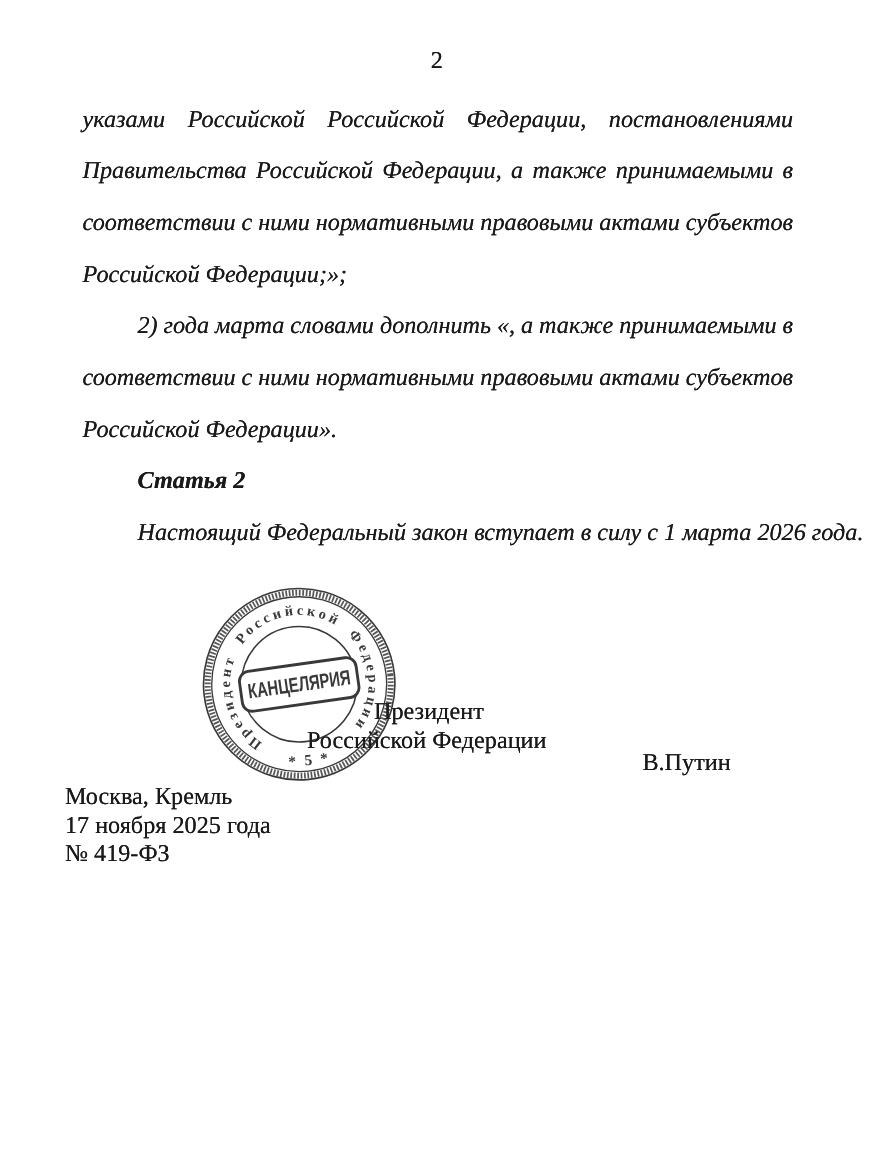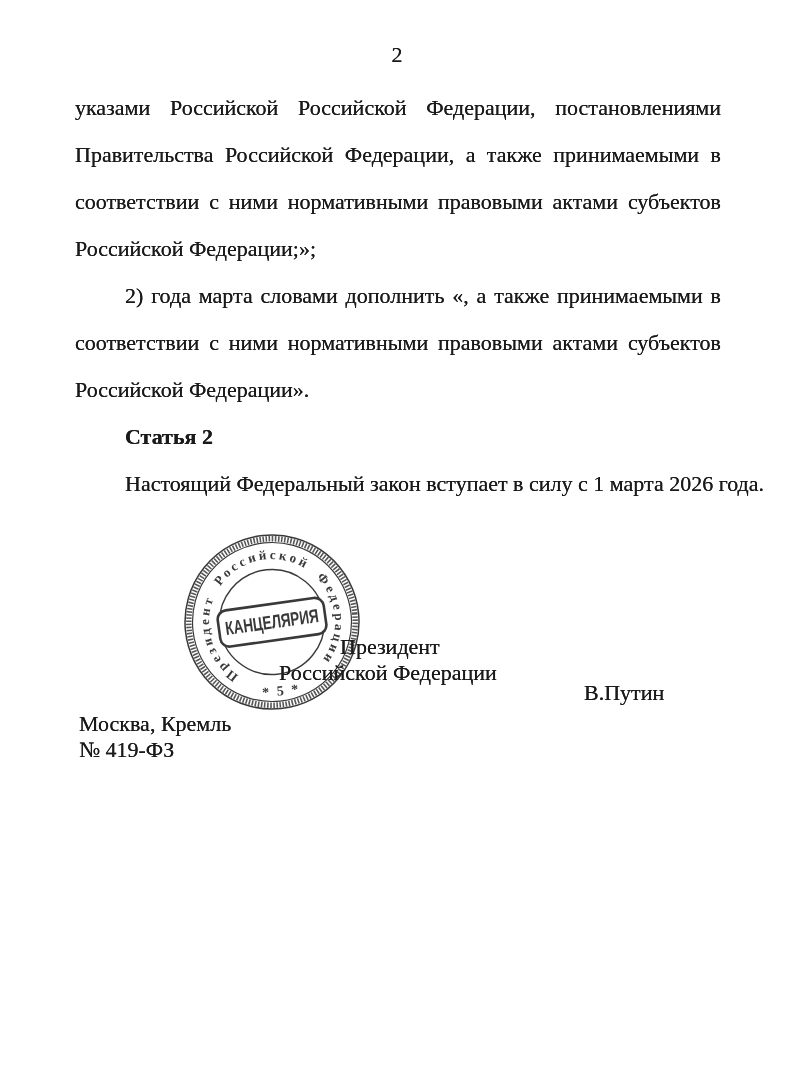--- a/index.html
+++ b/index.html
@@ -16,33 +16,33 @@
   .page-num{
     position:absolute;top:42px;left:0;right:0;
     text-align:center;font-size:22px;
     text-shadow:0 0 .6px currentColor;
   }
   .body-text{
     position:absolute;left:75px;top:84px;width:646px;
     font-size:22px;
     text-shadow:0 0 .6px currentColor;
   }
-  .line{height:47px;line-height:47px;white-space:nowrap;}
+  .line{height:47px;line-height:47px;white-space:nowrap;font-style:italic;}
   .just{display:flex;justify-content:space-between;}
   .indent{padding-left:50px;}
   .heading{font-weight:bold;}
   .sig{
     position:absolute;font-size:22px;white-space:nowrap;
     text-shadow:0 0 .6px currentColor;
   }
   .sig-title1{left:340px;top:634px;}
   .sig-title2{left:279px;top:660px;}
   .sig-name{left:584px;top:680px;}
   .footer{
-    position:absolute;left:79px;top:711px;
+    position:absolute;left:59px;top:711px;
     font-size:22px;line-height:26px;
     text-shadow:0 0 .6px currentColor;
   }
   .stamp{
     position:absolute;left:177px;top:527px;
     width:190px;height:190px;
     opacity:.9;
   }
   .stamp text{fill:#242424;}
   .ring-text{
@@ -140,16 +140,17 @@
       <text class="bottom-five" x="2" y="74" text-anchor="middle" stroke="none">* 5 *</text>
       <g transform="rotate(-2)">
         <rect x="-53.5" y="-18" width="107" height="36.5" rx="9" stroke-width="2.6" fill="#ffffff"></rect>
         <text class="center-label" x="0" y="6.5" text-anchor="middle" stroke="none" textLength="94" lengthAdjust="spacingAndGlyphs">КАНЦЕЛЯРИЯ</text>
       </g>
     </g>
   </svg>
 
   <div class="footer">
     <div>Москва, Кремль</div>
+    <div>17 ноября 2025 года</div>
     <div>№ 419-ФЗ</div>
   </div>
 
 </div>
 
 </body></html>

